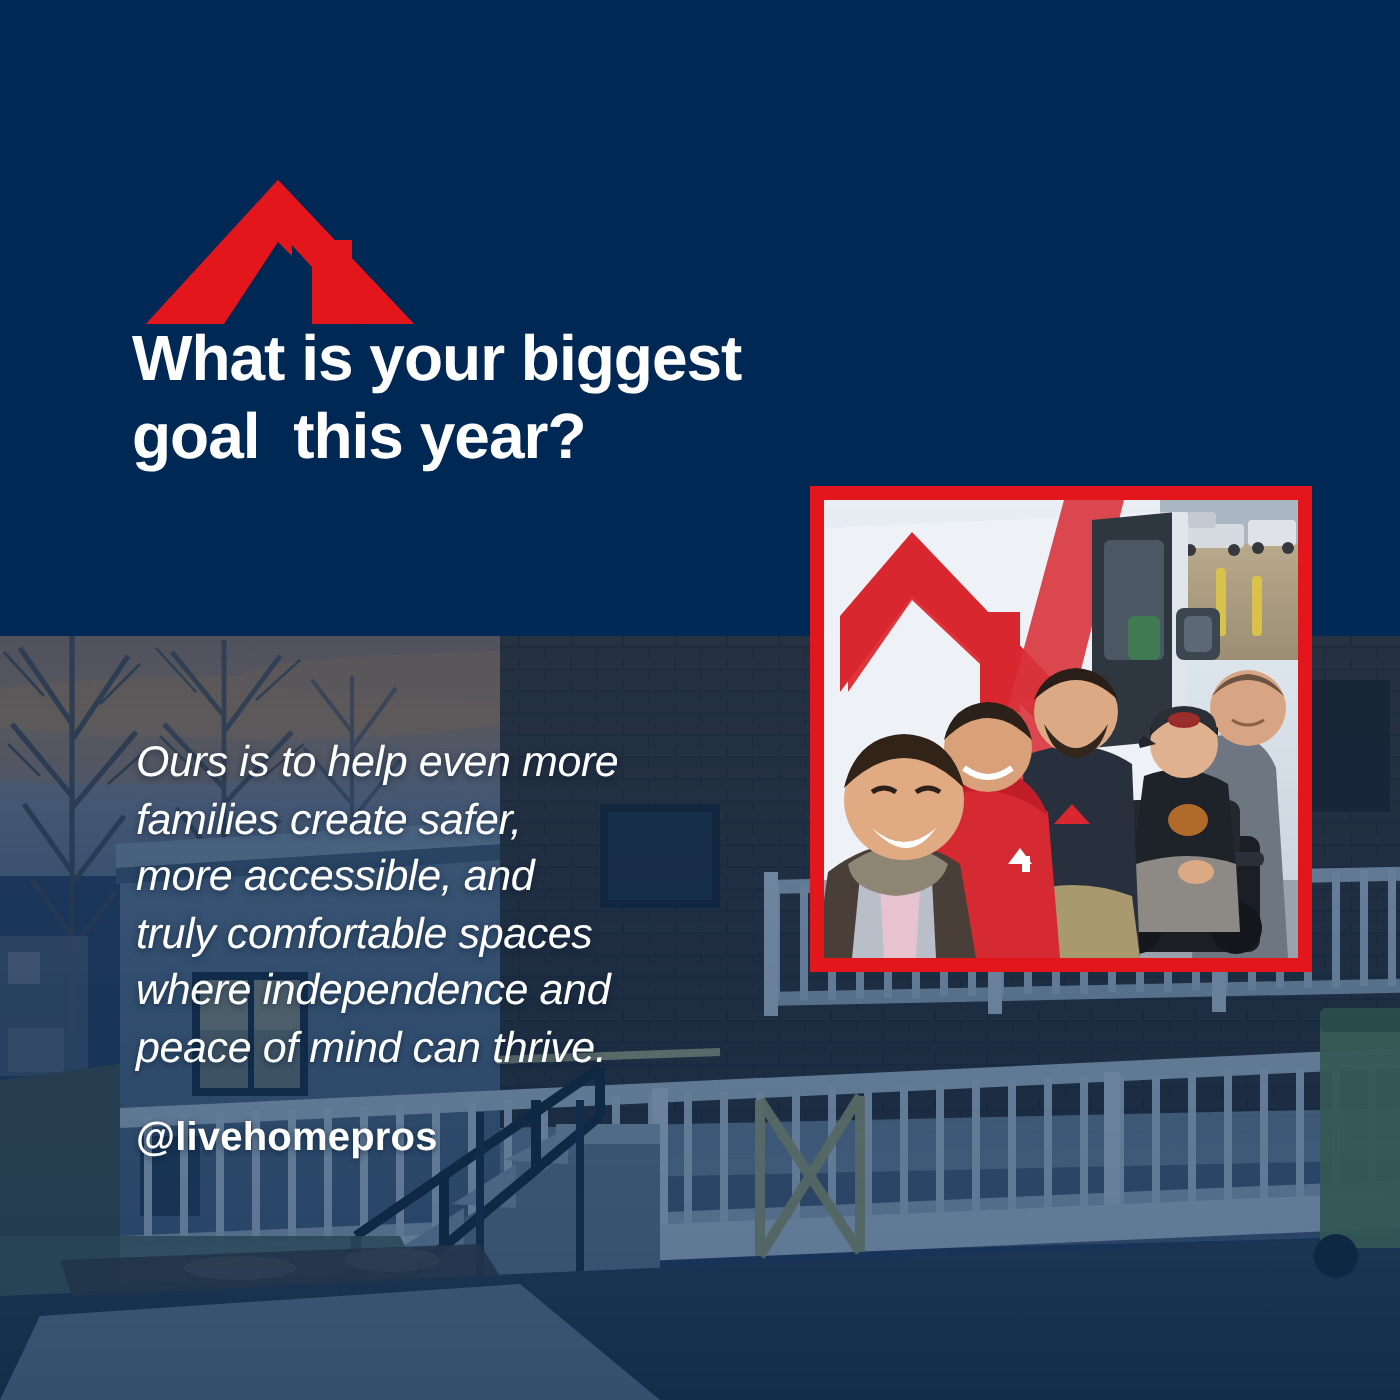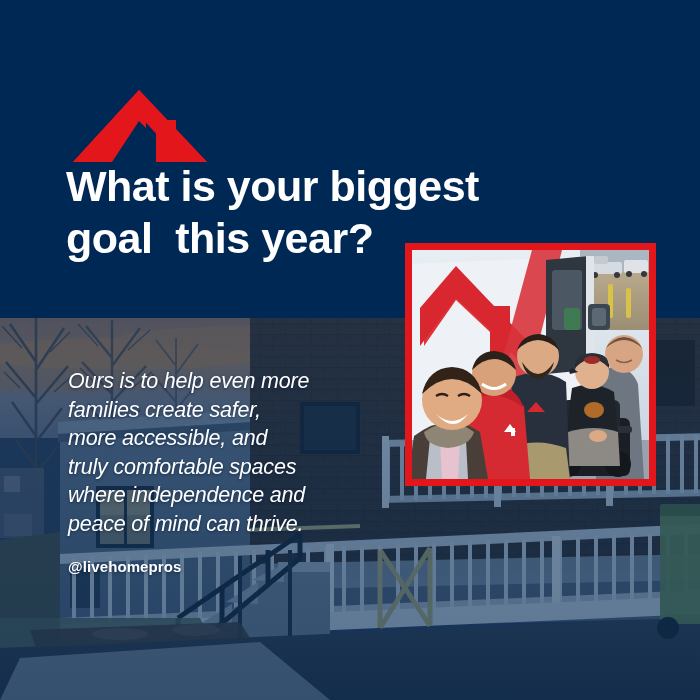--- a/index.html
+++ b/index.html
@@ -57,21 +57,21 @@
     height: 78px;
   }
 
   
   .headline {
     position: absolute;
     left: 66px;
     top: 160px;
     width: 470px;
     color: #ffffff;
-    font-size: 43px;
+    font-size: 32px;
     line-height: 1.21;
     font-weight: 700;
     letter-spacing: -0.5px;
     white-space: pre-wrap;
   }
 
   
   .body-copy {
     position: absolute;
     left: 68px;
@@ -86,21 +86,21 @@
     white-space: pre-wrap;
     text-shadow: 0 1px 3px rgba(0,20,45,0.55);
   }
 
   
   .handle {
     position: absolute;
     left: 68px;
     top: 558px;
     color: #ffffff;
-    font-size: 15px;
+    font-size: 20px;
     font-weight: 600;
     letter-spacing: 0.1px;
     text-shadow: 0 1px 3px rgba(0,20,45,0.55);
   }
 
   
   .photo-frame {
     position: absolute;
     left: 405px;
     top: 243px;

